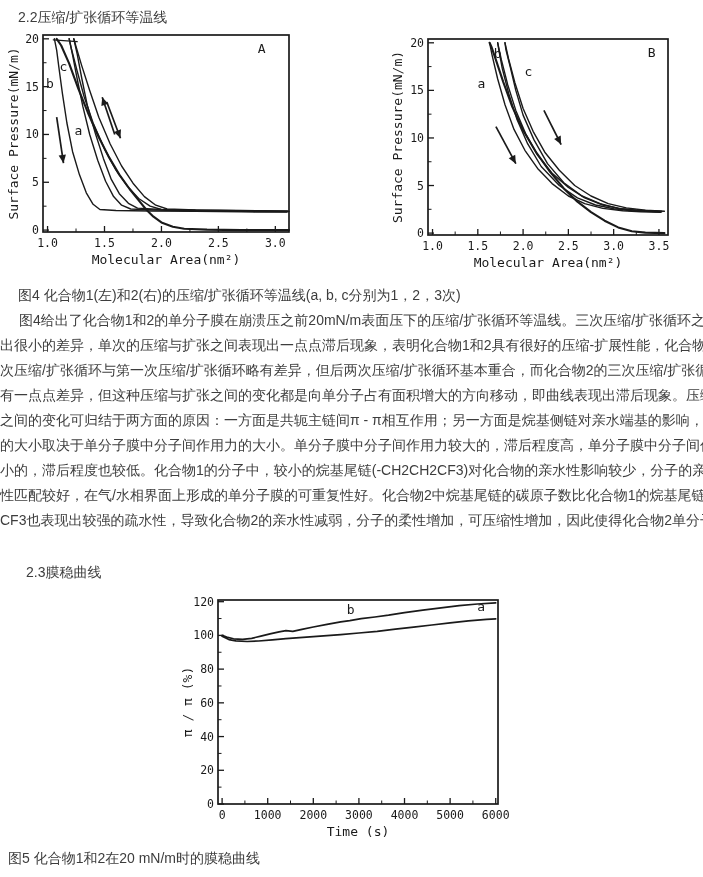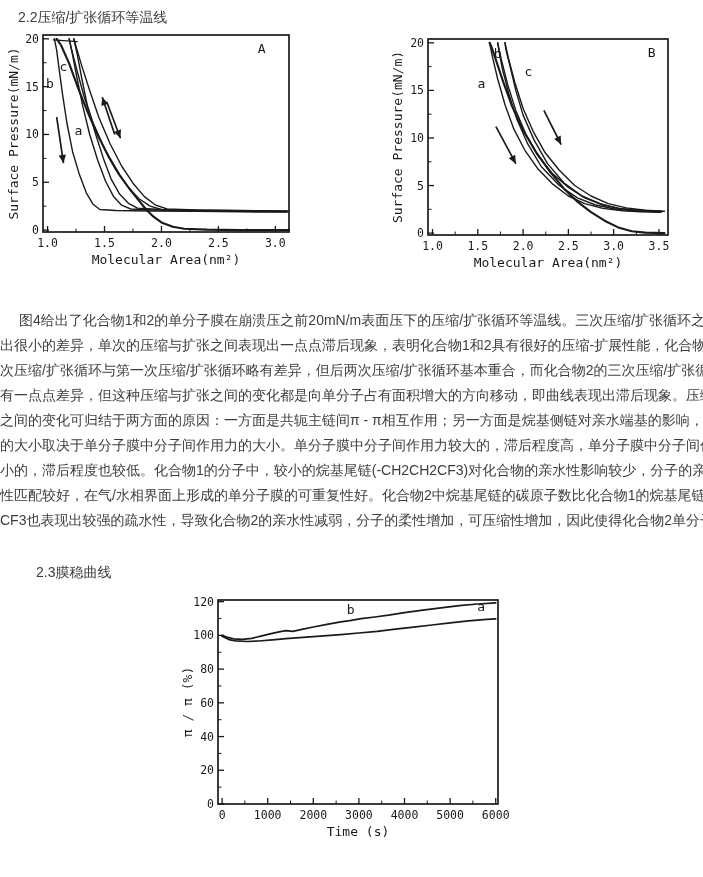--- a/index.html
+++ b/index.html
@@ -117,34 +117,35 @@
       <text x="143.52830188679246" y="48.10679611650485" text-anchor="middle" class="ann">c</text>
       <text x="266.6981132075471" y="29.077669902912618" text-anchor="middle" class="ann">B</text>
       <line x1="110.92452830188678" y1="98.53398058252428" x2="130.84905660377356" y2="135.64077669902912" stroke="#1a1a1a" stroke-width="1.7"></line>
       <polygon points="130.84905660377356,135.64077669902912 123.72825199652179,130.13676527595393 130.19470847678744,126.6645955216737" fill="#1a1a1a"></polygon>
       <line x1="158.92452830188677" y1="82.35922330097087" x2="176.1320754716981" y2="116.61165048543688" stroke="#1a1a1a" stroke-width="1.7"></line>
       <polygon points="176.1320754716981,116.61165048543688 169.16373287698352,110.91584488107445 175.7223082879795,107.62098361055227" fill="#1a1a1a"></polygon>
       <text x="163" y="239" text-anchor="middle" class="axis">Molecular Area(nm²)</text>
       <text text-anchor="middle" class="axis" transform="translate(17 109) rotate(-90)">Surface Pressure(mN/m)</text>
     </svg>
 
+  <div class="cap" style="left:18px;top:286px">图4 化合物1(左)和2(右)的压缩/扩张循环等温线(a, b, c分别为1，2，3次)</div>
 
   <div class="para">
       <div class="pline">图4给出了化合物1和2的单分子膜在崩溃压之前20mN/m表面压下的压缩/扩张循环等温线。三次压缩/扩张循环之间表现</div>
       <div class="pline">出很小的差异，单次的压缩与扩张之间表现出一点点滞后现象，表明化合物1和2具有很好的压缩-扩展性能，化合物1的第二</div>
       <div class="pline">次压缩/扩张循环与第一次压缩/扩张循环略有差异，但后两次压缩/扩张循环基本重合，而化合物2的三次压缩/扩张循环之间</div>
       <div class="pline">有一点点差异，但这种压缩与扩张之间的变化都是向单分子占有面积增大的方向移动，即曲线表现出滞后现象。压缩与扩张</div>
       <div class="pline">之间的变化可归结于两方面的原因：一方面是共轭主链间π - π相互作用；另一方面是烷基侧链对亲水端基的影响，滞后程度</div>
       <div class="pline">的大小取决于单分子膜中分子间作用力的大小。单分子膜中分子间作用力较大的，滞后程度高，单分子膜中分子间作用力较</div>
       <div class="pline">小的，滞后程度也较低。化合物1的分子中，较小的烷基尾链(-CH2CH2CF3)对化合物的亲水性影响较少，分子的亲水-疏水</div>
       <div class="pline">性匹配较好，在气/水相界面上形成的单分子膜的可重复性好。化合物2中烷基尾链的碳原子数比化合物1的烷基尾链多，-</div>
       <div class="pline">CF3也表现出较强的疏水性，导致化合物2的亲水性减弱，分子的柔性增加，可压缩性增加，因此使得化合物2单分子膜在压</div>
     </div>
 
-  <div class="h" style="left:36px;top:563px">2.3膜稳曲线</div>
+  <div class="h" style="left:26px;top:563px">2.3膜稳曲线</div>
 
   <svg id="chartC" class="chart" width="330" height="252">
       <rect x="35" y="12" width="280" height="204" fill="none" stroke="#1a1a1a" stroke-width="1.7"></rect>
       <line x1="39.1042345276873" y1="216" x2="39.1042345276873" y2="210" stroke="#1a1a1a" stroke-width="1.3"></line>
       <text x="39.1042345276873" y="231" text-anchor="middle" class="tick">0</text>
       <line x1="84.70684039087948" y1="216" x2="84.70684039087948" y2="210" stroke="#1a1a1a" stroke-width="1.3"></line>
       <text x="84.70684039087948" y="231" text-anchor="middle" class="tick">1000</text>
       <line x1="130.30944625407164" y1="216" x2="130.30944625407164" y2="210" stroke="#1a1a1a" stroke-width="1.3"></line>
       <text x="130.30944625407164" y="231" text-anchor="middle" class="tick">2000</text>
       <line x1="175.91205211726384" y1="216" x2="175.91205211726384" y2="210" stroke="#1a1a1a" stroke-width="1.3"></line>
@@ -182,13 +183,14 @@
       <line x1="35" y1="64.26446280991735" x2="38.5" y2="64.26446280991735" stroke="#1a1a1a" stroke-width="1"></line>
       <line x1="35" y1="30.545454545454533" x2="38.5" y2="30.545454545454533" stroke="#1a1a1a" stroke-width="1"></line>
       <path d="M39.1 47.4 L43.7 49.1 L50.5 50.8 L59.6 51.3 L68.7 50.3 L77.9 48.1 L87.0 45.9 L96.1 43.9 L102.9 42.7 L109.8 43.4 L118.9 41.3 L130.3 39.0 L144.0 36.4 L157.7 33.9 L166.8 32.6 L178.2 30.7 L191.9 29.0 L205.6 27.2 L221.5 24.6 L239.8 22.1 L258.0 19.8 L276.2 17.7 L294.5 16.0 L312.7 14.9" fill="none" stroke="#1a1a1a" stroke-width="1.7" stroke-linejoin="round" stroke-linecap="round"></path>
       <path d="M39.1 48.2 L45.9 51.6 L52.8 52.8 L64.2 53.5 L75.6 53.0 L89.3 51.8 L102.9 50.6 L116.6 49.6 L130.3 48.6 L144.0 47.6 L157.7 46.6 L175.9 45.0 L194.2 43.4 L212.4 41.2 L230.6 39.1 L248.9 37.0 L267.1 34.9 L285.4 32.9 L303.6 31.4 L312.7 30.9" fill="none" stroke="#1a1a1a" stroke-width="1.7" stroke-linejoin="round" stroke-linecap="round"></path>
       <text x="167.70358306188925" y="26.3305785123967" text-anchor="middle" class="ann">b</text>
       <text x="298.12703583061887" y="22.95867768595042" text-anchor="middle" class="ann">a</text>
       <text x="175" y="248" text-anchor="middle" class="axis">Time (s)</text>
       <text text-anchor="middle" class="axis" transform="translate(9 114) rotate(-90)">π / π (%)</text>
     </svg>
 
+  <div class="cap" style="left:8px;top:849px">图5 化合物1和2在20 mN/m时的膜稳曲线</div>
 </div>
 
 </body></html>

